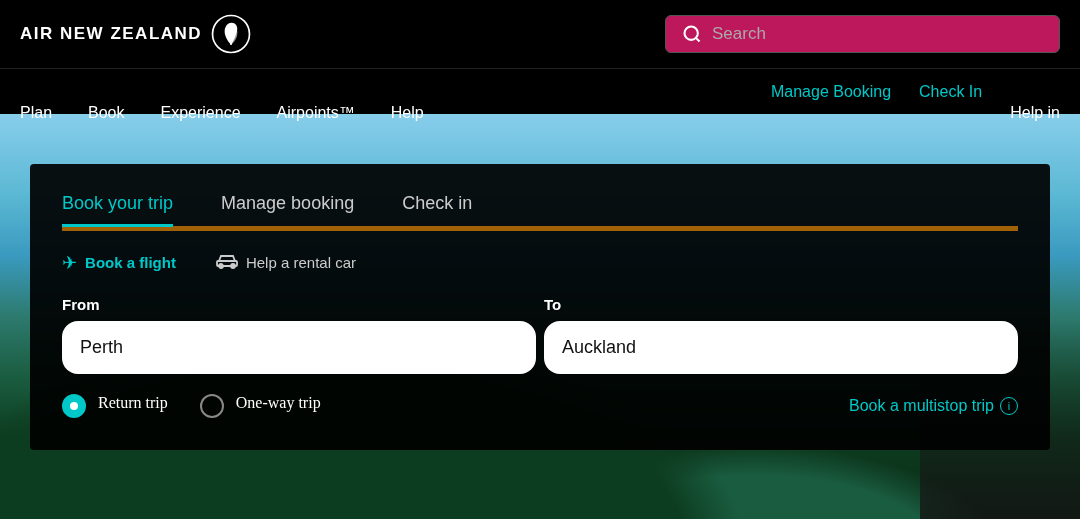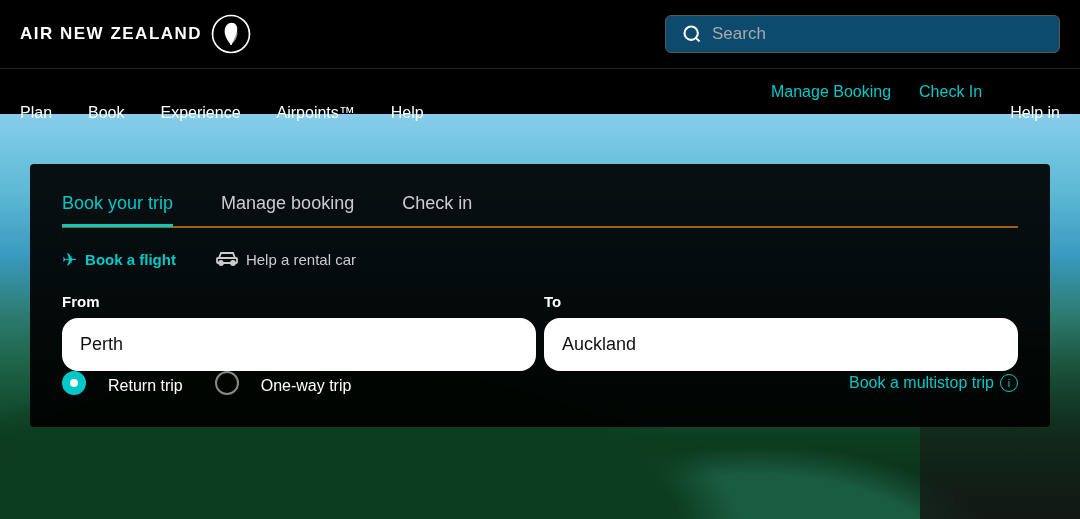--- a/index.html
+++ b/index.html
@@ -34,21 +34,21 @@
       letter-spacing: 1.5px;
       text-transform: uppercase;
     }
     .logo-icon {
       width: 42px;
       height: 42px;
     }
     .search-bar {
       display: flex;
       align-items: center;
-      background: #0c4a6e;
+      background: #be185d;
       border: 1.5px solid #555;
       border-radius: 6px;
       padding: 8px 16px;
       width: 395px;
       gap: 10px;
     }
     .search-bar input {
       background: transparent;
       border: none;
       outline: none;
@@ -150,21 +150,21 @@
       background: rgba(0,0,0,0.92);
       border-radius: 4px;
       padding: 28px 32px 32px 32px;
     }
 
     
     .tabs {
       display: flex;
       gap: 0;
       margin-bottom: 0;
-      border-bottom: 2px solid #a16207;
+      border-bottom: 5px solid #a16207;
       padding-bottom: 0;
     }
     .tab {
       font-size: 18px;
       font-weight: 400;
       color: #ccc;
       padding-bottom: 10px;
       margin-right: 48px;
       cursor: pointer;
       border-bottom: 3px solid transparent;
@@ -196,20 +196,21 @@
       color: #00c8c8;
     }
     .sub-tab-icon {
       font-size: 18px;
     }
 
     
     .fields-row {
       display: flex;
       gap: 8px;
+      margin-bottom: 20px;
     }
     .field-group {
       flex: 1;
     }
     .field-label {
       color: #fff;
       font-size: 15px;
       font-weight: 600;
       margin-bottom: 8px;
       display: block;
@@ -226,23 +227,24 @@
     }
 
     
     .radio-row {
       display: flex;
       align-items: center;
       gap: 32px;
     }
     .radio-option {
       display: flex;
-      align-items: flex-end;
-      gap: 22px;
-      cursor: pointer;
+      align-items: flex-start;
+      gap: 12px;
+      cursor: pointer;
+      font-family: Liberation Serif, serif;
     }
     .radio-circle {
       width: 24px;
       height: 24px;
       border-radius: 50%;
       border: 2.5px solid #888;
       display: flex;
       align-items: center;
       justify-content: center;
       flex-shrink: 0;

